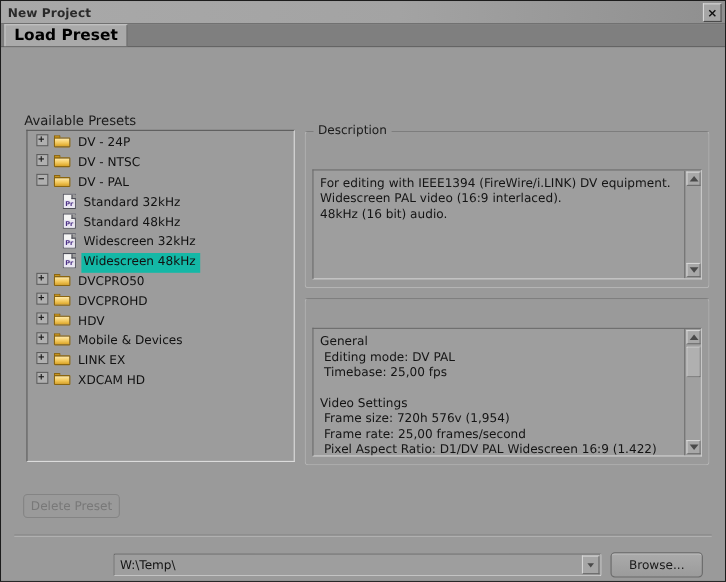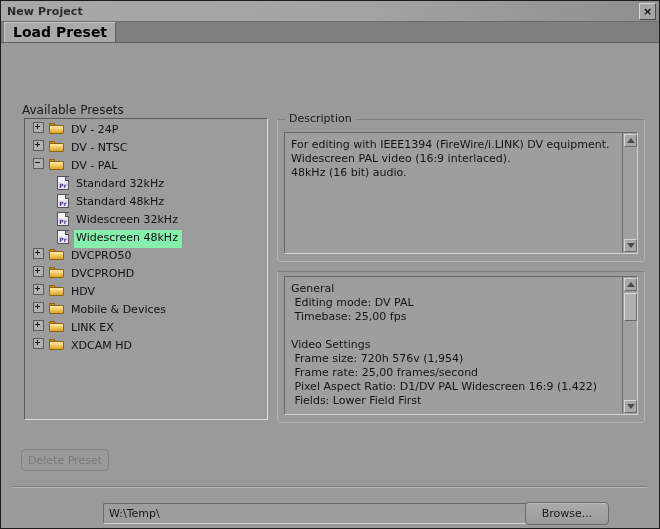--- a/index.html
+++ b/index.html
@@ -79,21 +79,21 @@
   }
   .tree{
     width:100%;height:100%;overflow:hidden;position:relative;
     padding-top:3px;box-sizing:border-box;
   }
   .trow{
     height:18px;display:flex;
     font-size:11px;white-space:nowrap;cursor:default;
   }
   .trow .hl{padding:1px 4px 1px 2px;}
-  .trow.sel .hl{background:#86efac;}
+  .trow.sel .hl{background:#14b8a6;}
   .exp{
     width:9px;height:9px;flex:0 0 9px;
     border:1px solid #5c5c5c;background:#b0b0b0;
     position:relative;margin-left:8px;margin-right:5px;
     cursor:pointer;
   }
   .exp::before{
     content:"";position:absolute;left:1px;top:3px;width:5px;height:1px;background:#1a1a1a;
   }
   .exp.plus::after{
@@ -151,20 +151,21 @@
     padding:0 4px;font-size:11px;color:#1b1b1b;
   }
   
   .pane{
     position:absolute;
     background:#9e9e9e;
     border:1px solid;
     border-color:#6b6b6b #d2d2d2 #d2d2d2 #6b6b6b;
     box-sizing:border-box;
     overflow:hidden;
+    margin-top:22px;
   }
   .pane-text{
     padding:5px 6px;font-size:11px;line-height:14px;color:#141414;
     white-space:pre-wrap;
   }
   .vscroll{
     position:absolute;right:0;top:0;bottom:0;width:15px;
     background:#a0a0a0;
     border-left:1px solid #6e6e6e;
     box-sizing:border-box;
@@ -374,16 +375,16 @@
 
     <div class="sep" style="left:12px;right:12px;top:443px;"></div>
 
     <div class="frm-label" style="left:16px;width:96px;top:466px;margin-top:28px;">Location:</div>
     <div class="field dark" style="left:102px;top:460px;width:444px;height:21px;">
       <span>W:\Temp\</span>
       <div class="combo-arrow">
           <i class="arrow d"></i>
         </div>
     </div>
-    <div class="btn" style="left:524px;top:459px;width:84px;height:23px;">Browse...</div>
+    <div class="btn" style="left:554px;top:459px;width:84px;height:23px;">Browse...</div>
 
   </div>
 </div>
 
 </body></html>

